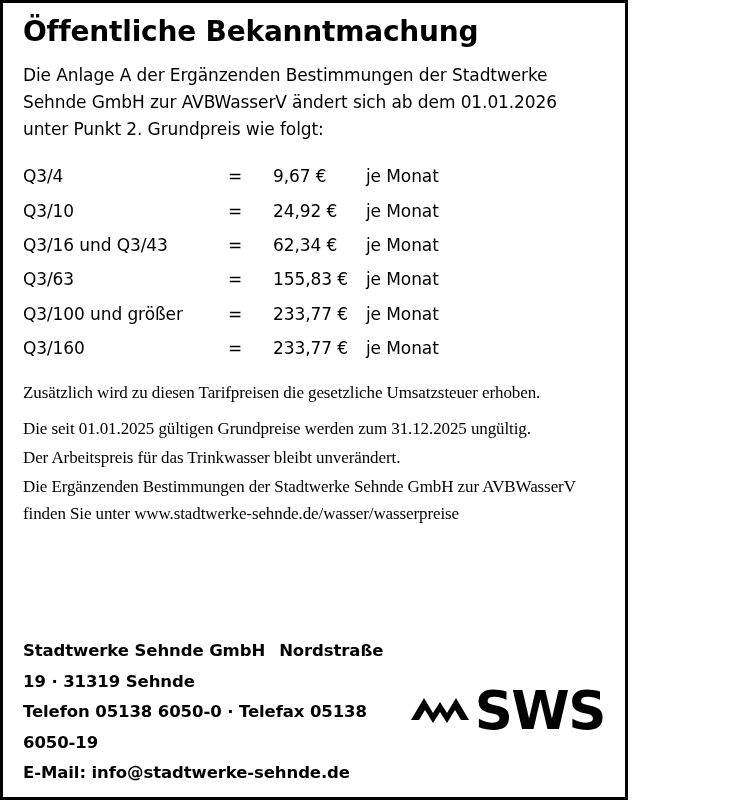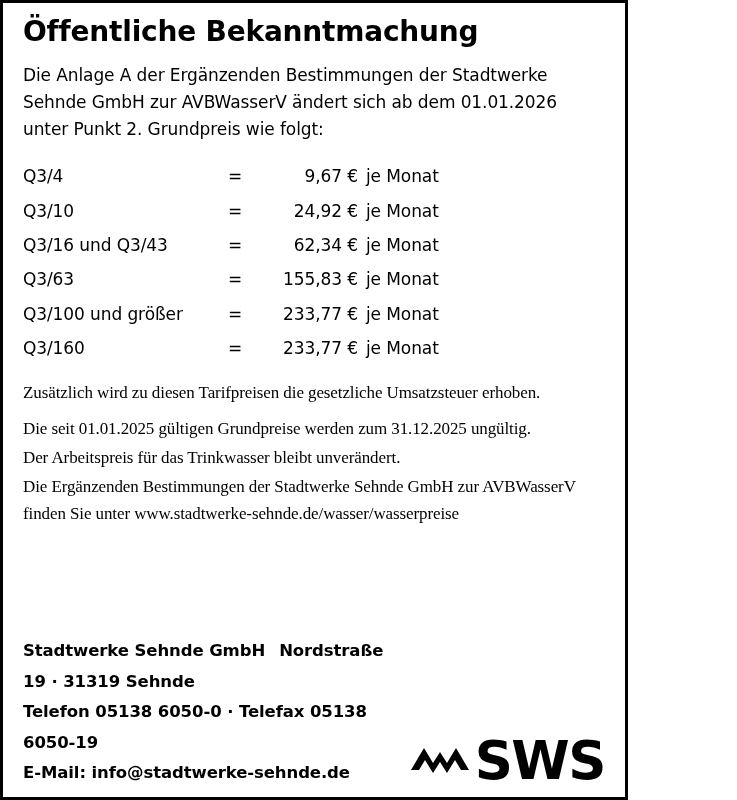--- a/index.html
+++ b/index.html
@@ -60,38 +60,36 @@
   .col-label {
     width: 205px;
     white-space: nowrap;
   }
   .col-eq {
     width: 45px;
     text-align: left;
   }
   .col-value {
     width: 85px;
-    text-align: right;
     white-space: nowrap;
   }
   .col-unit {
     padding-left: 8px !important;
     white-space: nowrap;
   }
   .para-block {
     margin-bottom: 2px;
     font-family: Liberation Serif, serif;
   }
   .spacer-small {
     height: 6px;
   }
   .footer {
     margin-top: auto;
     display: flex;
-    align-items: flex-end;
     justify-content: space-between;
   }
   .footer-lines {
     font-size: 16.5px;
     font-weight: bold;
     line-height: 1.85;
     letter-spacing: -0.1px;
   }
   .gap-wide {
     display: inline-block;

